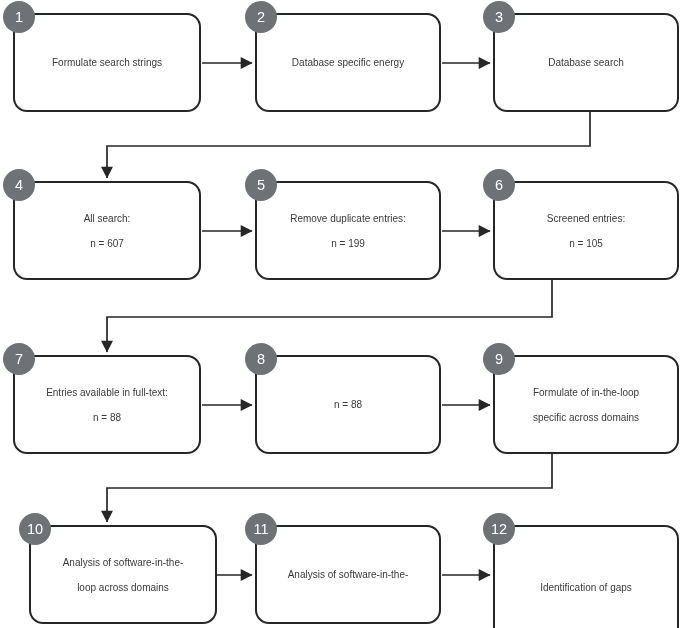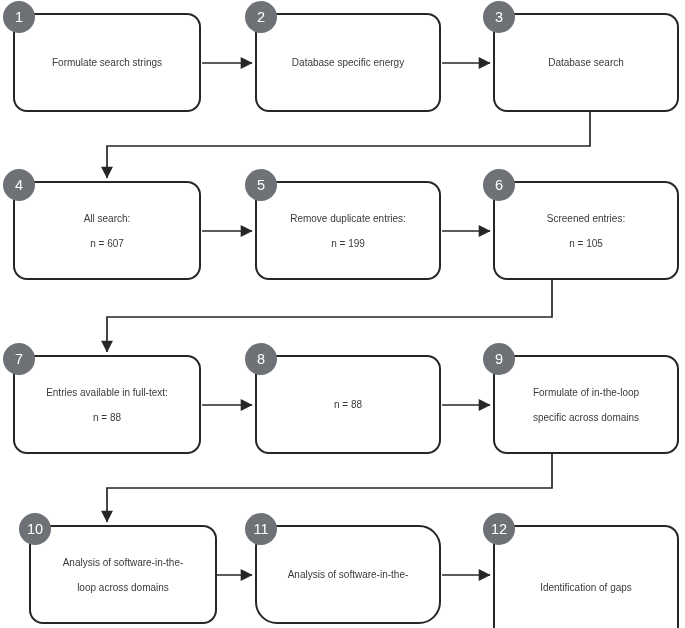--- a/index.html
+++ b/index.html
@@ -161,21 +161,21 @@
       <span class="line">Formulate of in-the-loop</span>
       <span class="line">specific across domains</span>
     </div>
     <div class="flow-box" style="left: 13px; top: 525px; width: 188px; height: 99px; margin-left: 16px;">
       <span class="badge">
         <span>10</span>
       </span>
       <span class="line">Analysis of software-in-the-</span>
       <span class="line">loop across domains</span>
     </div>
-    <div class="flow-box" style="left: 255px; top: 525px; width: 186px; height: 99px; border-radius: 22px;">
+    <div class="flow-box" style="left: 255px; top: 525px; width: 186px; height: 99px;">
       <span class="badge">
         <span>11</span>
       </span>
       <span class="line">Analysis of software-in-the-</span>
     </div>
     <div class="flow-box" style="left: 493px; top: 525px; width: 186px; height: 125px;">
       <span class="badge">
         <span>12</span>
       </span>
       <span class="line">Identification of gaps</span>

